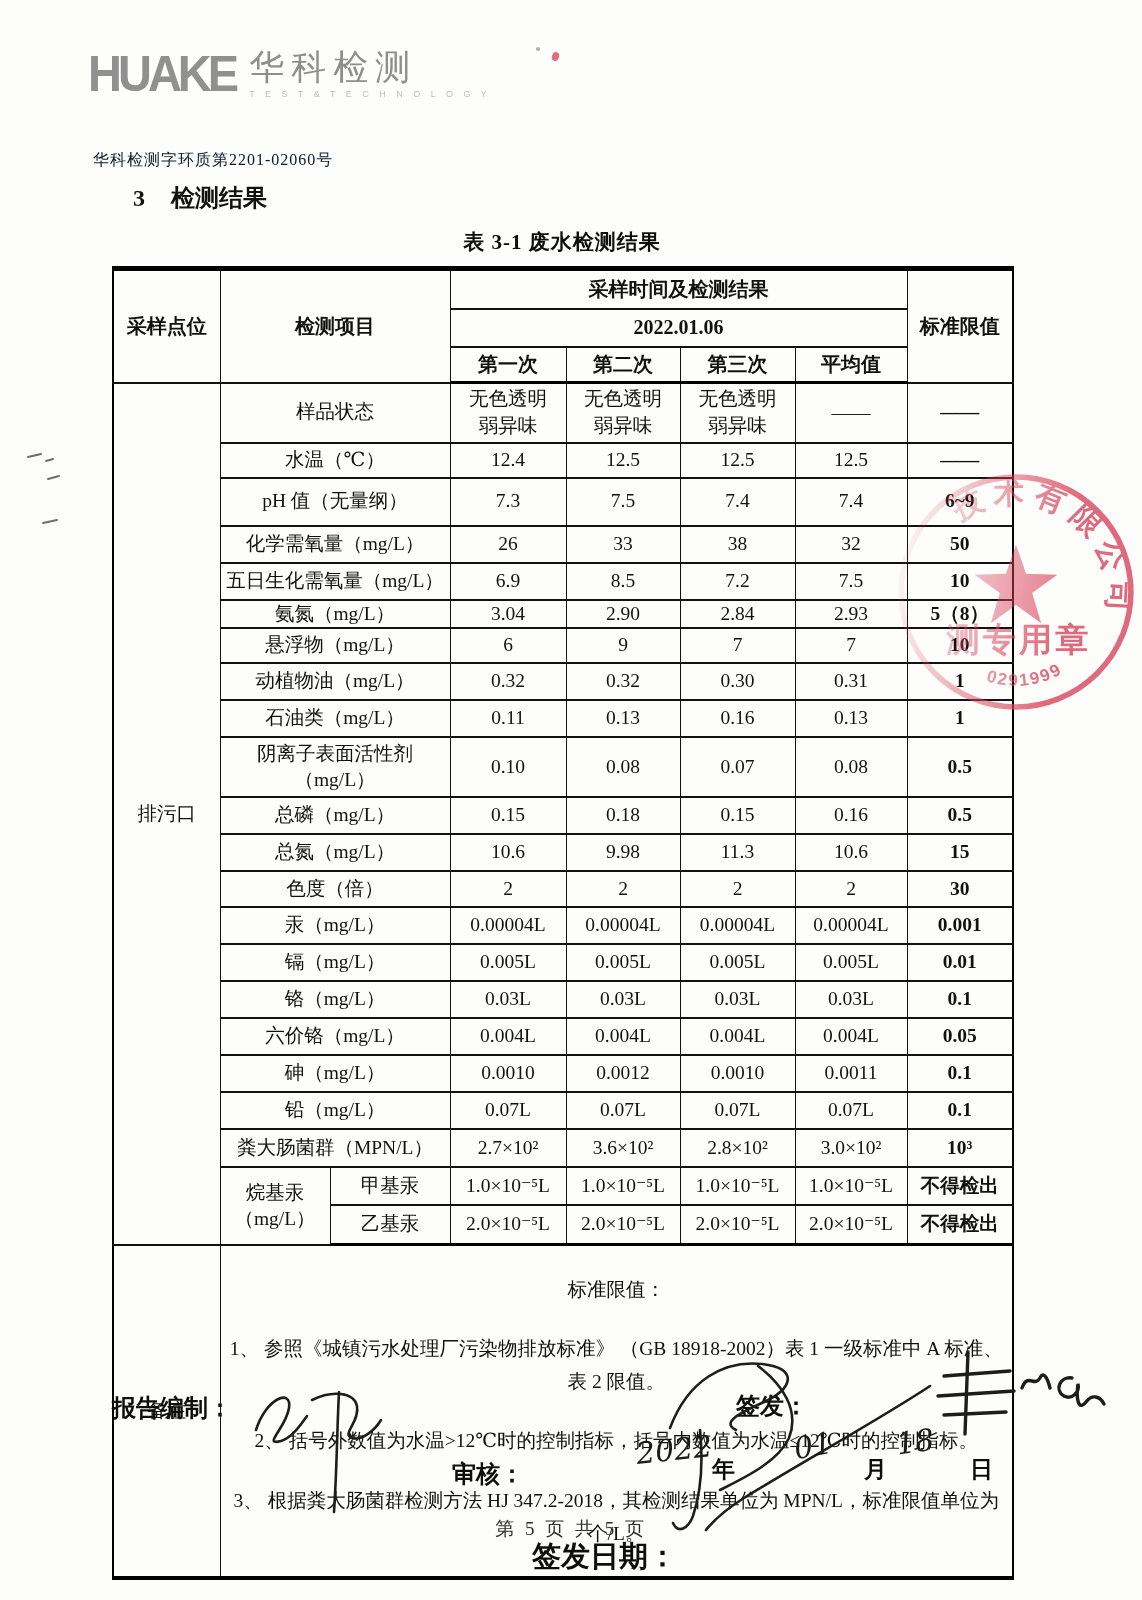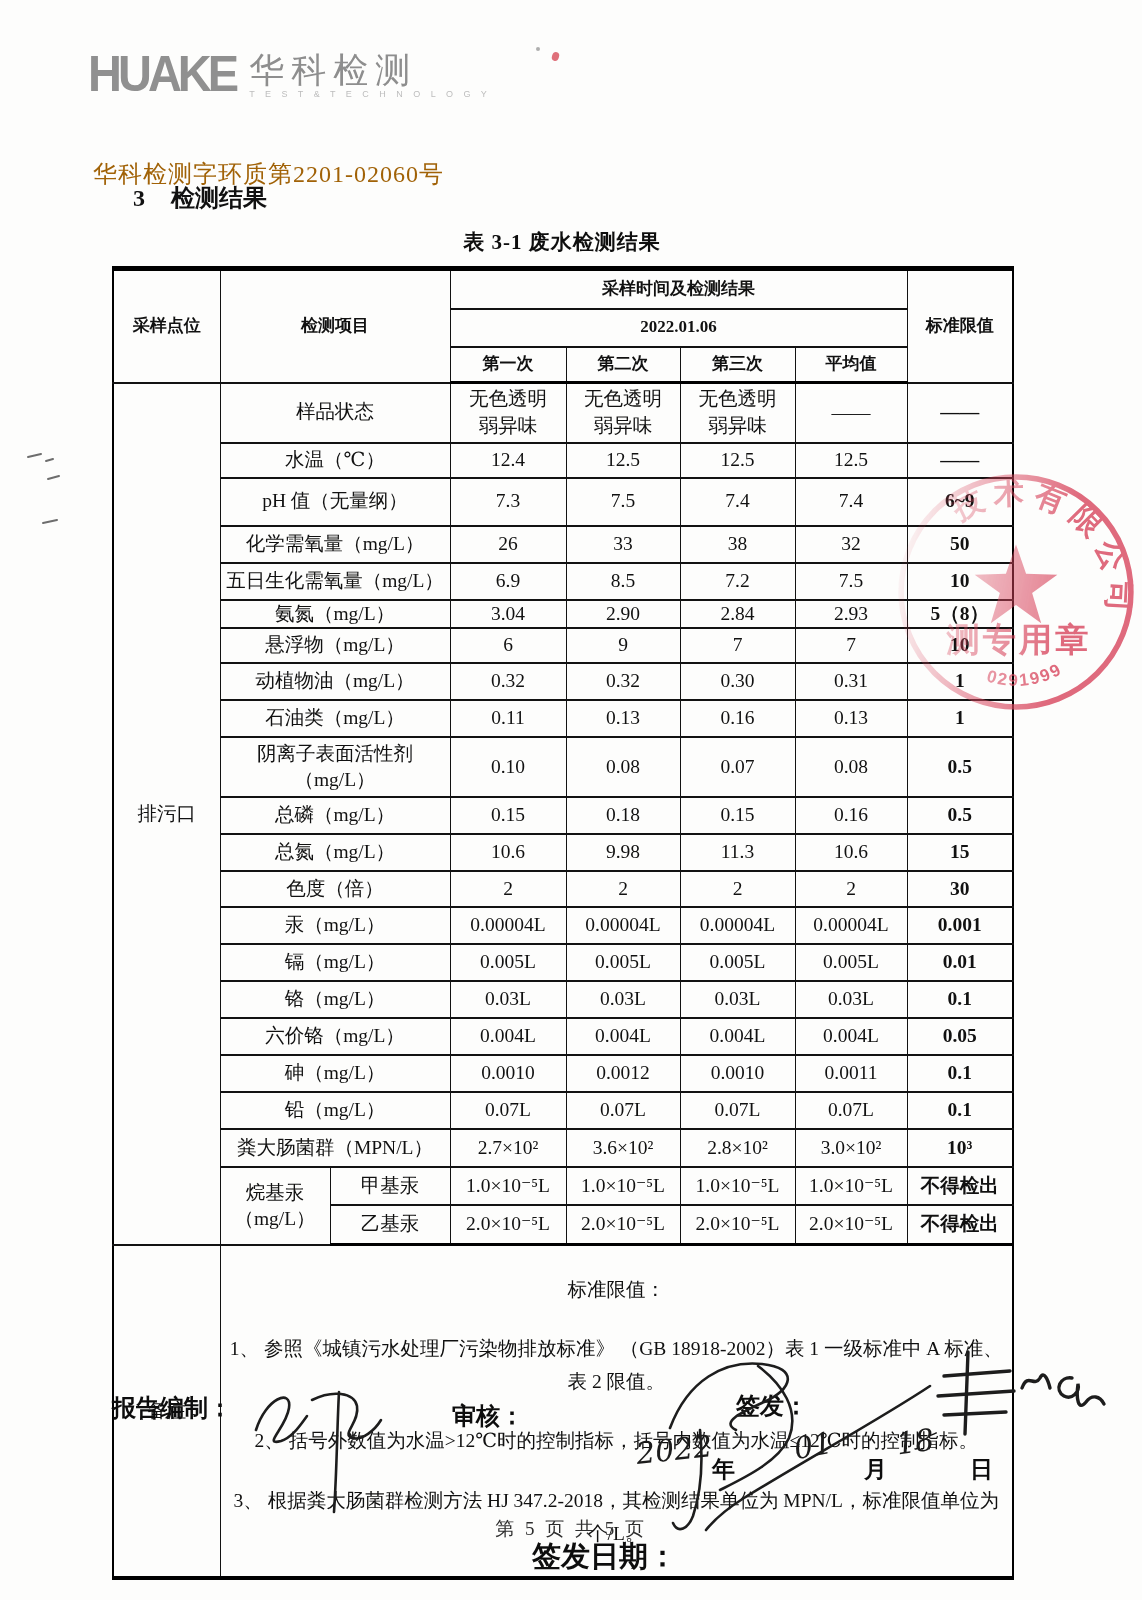--- a/index.html
+++ b/index.html
@@ -5,33 +5,33 @@
 <style>
   html,body{margin:0;padding:0;}
   body{width:1142px;height:1600px;background:#e9e9e9;font-family:"Liberation Serif","DejaVu Serif",serif;}
   .page{position:relative;width:1142px;height:1600px;background:#fdfdfc;overflow:hidden;color:#151515;}
 
   
   .letterhead{position:absolute;left:88px;top:52px;}
   .logo-row{display:flex;align-items:flex-start;}
   .logo-en{font-family:"Liberation Sans","DejaVu Sans",sans-serif;font-weight:bold;font-size:47px;line-height:44px;color:#909090;letter-spacing:-4px;transform:scaleY(1.08);}
   .logo-cn-block{margin-left:14px;}
-  .logo-cn{font-family:Liberation Sans, sans-serif;font-size:35px;line-height:36px;color:#8e8e8e;letter-spacing:7px;white-space:nowrap;}
+  .logo-cn{font-family:Liberation Mono, monospace;font-size:35px;line-height:36px;color:#8e8e8e;letter-spacing:7px;white-space:nowrap;}
   .logo-sub{display:block;font-family:"Liberation Sans","DejaVu Sans",sans-serif;font-size:9px;color:#bdbdbd;letter-spacing:4px;margin-top:1px;}
   .website{font-family:"Liberation Sans","DejaVu Sans",sans-serif;font-size:27px;color:#454545;letter-spacing:6px;margin-top:6px;}
-  .doc-number{position:absolute;left:93px;top:158px;font-size:24px;color:#a16207;letter-spacing:1px;}
+  .doc-number{position:absolute;left:93px;top:150px;font-size:16px;color:#0f172a;letter-spacing:1px;}
   .section-heading{position:absolute;left:133px;top:182px;font-size:24px;font-weight:bold;color:#111;}
   .section-heading .sec-no{margin-right:26px;}
 
   
   .table-title{position:absolute;left:112px;top:228px;width:900px;text-align:center;font-size:21px;font-weight:bold;color:#0e0e0e;letter-spacing:1px;}
   table.results{position:absolute;left:112px;top:266px;width:900px;border-collapse:collapse;table-layout:fixed;}
   table.results td{border:1.6px solid #121212;border-top-width:2px;border-bottom-width:2px;text-align:center;vertical-align:middle;font-size:19.5px;color:#111;padding:0 2px;white-space:pre-line;line-height:1.35;}
   table.results{border:2.5px solid #000;border-top:5px solid #000;border-bottom:4.5px solid #000;}
-  tr.h1 td,tr.h2 td,tr.h3 td{font-weight:bold;font-size:17px;font-family:Liberation Serif, serif;}
+  tr.h1 td,tr.h2 td,tr.h3 td{font-weight:bold;font-size:20px;font-family:Liberation Serif, serif;}
   tr.h3 td{border-bottom:3.5px solid #000;margin-top:20px;}
   tr.last-data td{border-bottom:3.5px solid #000;}
   td.cl{font-weight:bold;}
   td.remarks-cell{text-align:left;vertical-align:top;padding:8px 8px 4px 12px;}
   .remark-line{font-size:19.5px;line-height:33px;color:#101010;}
   td.c-point{font-size:20px;}
 
   
   .sig-label{position:absolute;font-size:24px;font-weight:bold;color:#0d0d0d;}
   .date-label{position:absolute;left:532px;top:1537px;font-size:29px;font-weight:bold;color:#0d0d0d;}
@@ -302,21 +302,21 @@
       </defs>
       <circle cx="125" cy="125" r="114" fill="none" stroke="currentColor" stroke-width="5.5"></circle>
       <polygon points="125,78 135,107 166,108 141,126 150,156 125,138 100,156 109,126 84,108 115,107" fill="currentColor" opacity="0.85"></polygon>
       <text font-size="30" letter-spacing="8"><textPath href="#arcTop" startOffset="108">技术有限公司</textPath></text>
       <text x="56" y="184" font-size="33" letter-spacing="3">测专用章</text>
       <text font-size="17" letter-spacing="2"><textPath href="#arcBot" startOffset="58">0291999</textPath></text>
     </svg>
   </div>
 
   <div class="sig-label" style="left:112px;top:1392px">报告编制：</div>
-  <div class="sig-label" style="left:452px;top:1400px">审核：</div>
+  <div class="sig-label" style="left:452px;top:1458px">审核：</div>
   <div class="sig-label" style="left:736px;top:1390px">签发：</div>
 
   <div class="date-label">签发日期：</div>
   <span class="hand" style="left:636px;top:1432px;transform:rotate(-6deg)">2022</span>
   <span class="date-unit" style="left:712px">年</span>
   <span class="hand" style="left:794px;top:1428px;transform:rotate(-10deg)">01</span>
   <span class="date-unit" style="left:864px">月</span>
   <span class="hand" style="left:896px;top:1424px;transform:rotate(-8deg)">18</span>
   <span class="date-unit" style="left:970px">日</span>
 

